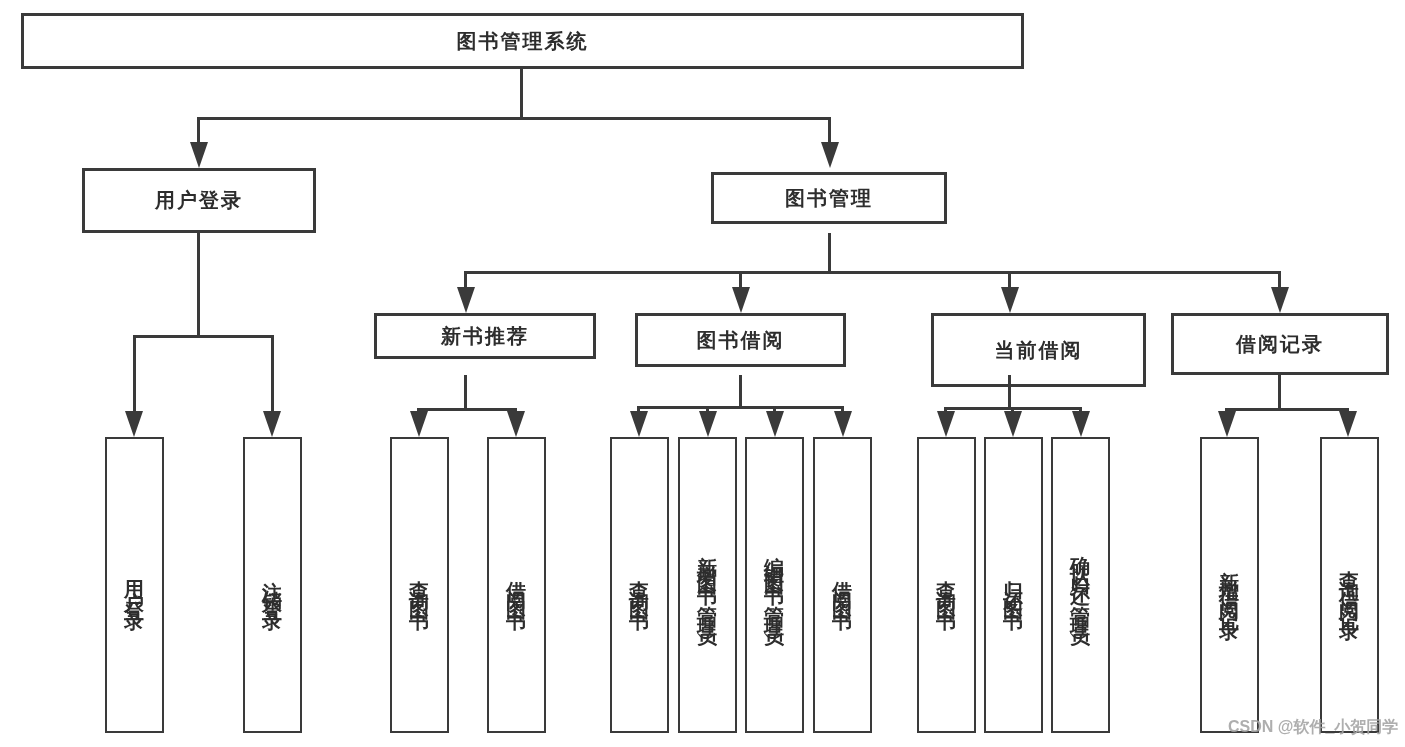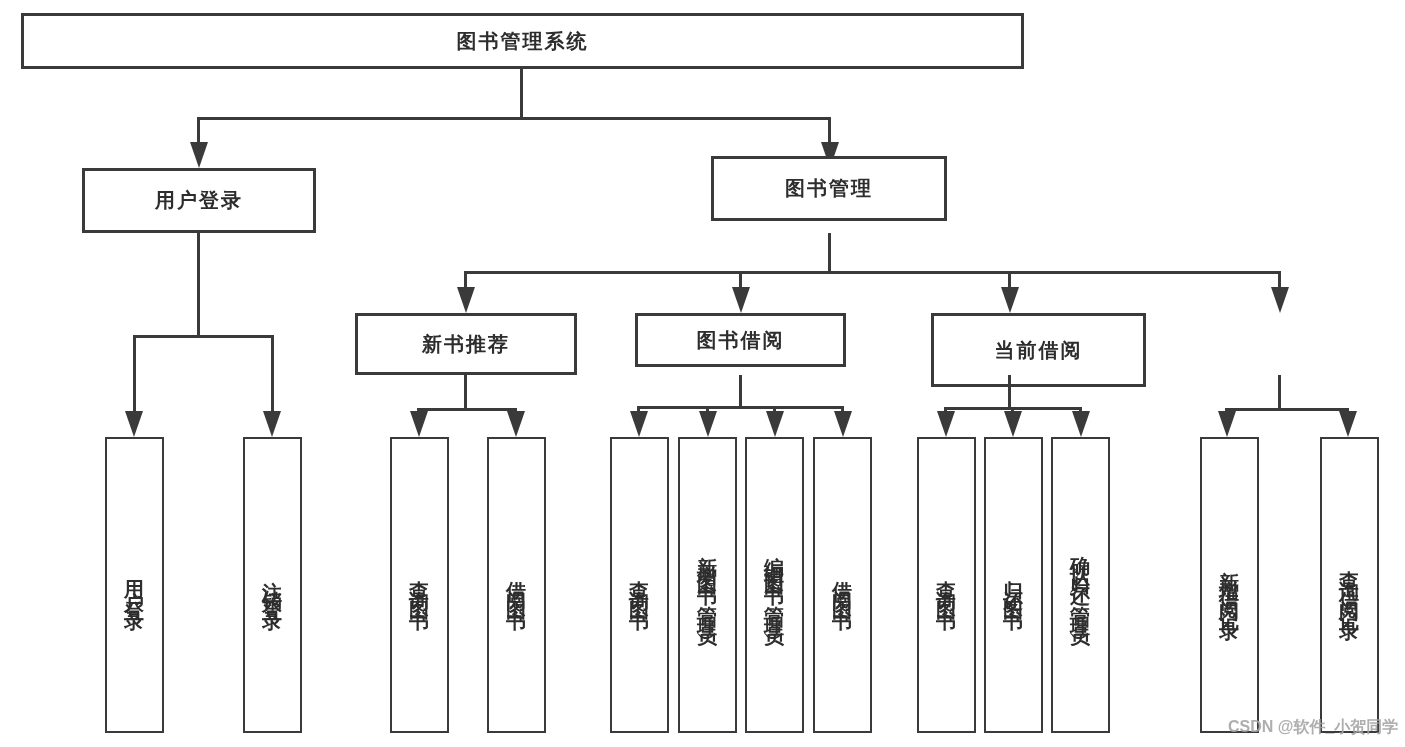--- a/index.html
+++ b/index.html
@@ -88,21 +88,21 @@
   <div class="line" style="left:520px; top:69px; width:3px; height:49px;"></div>
   <div class="line" style="left:197px; top:117px; width:634px; height:3px;"></div>
   <div class="line" style="left:197px; top:117px; width:3px; height:29px;"></div>
   <div class="arrow" style="left:190px; top:142px;"></div>
   <div class="line" style="left:828px; top:117px; width:3px; height:29px;"></div>
   <div class="arrow" style="left:821px; top:142px;"></div>
 
   <div class="hbox" style="left:82px; top:168px; width:234px; height:65px;">
     <span class="label">用户登录</span>
   </div>
-  <div class="hbox" style="left:711px; top:156px; width:236px; height:65px;">
+  <div class="hbox" style="left:711px; top:172px; width:236px; height:52px;">
     <span class="label">图书管理</span>
   </div>
 
   <div class="line" style="left:197px; top:233px; width:3px; height:102px;"></div>
   <div class="line" style="left:133px; top:335px; width:141px; height:3px;"></div>
   <div class="line" style="left:133px; top:335px; width:3px; height:78px;"></div>
   <div class="arrow" style="left:125px; top:411px;"></div>
   <div class="line" style="left:271px; top:335px; width:3px; height:78px;"></div>
   <div class="arrow" style="left:263px; top:411px;"></div>
 
@@ -110,28 +110,31 @@
   <div class="line" style="left:464px; top:271px; width:817px; height:3px;"></div>
   <div class="line" style="left:464px; top:271px; width:3px; height:20px;"></div>
   <div class="arrow" style="left:457px; top:287px;"></div>
   <div class="line" style="left:739px; top:271px; width:3px; height:20px;"></div>
   <div class="arrow" style="left:732px; top:287px;"></div>
   <div class="line" style="left:1008px; top:271px; width:3px; height:20px;"></div>
   <div class="arrow" style="left:1001px; top:287px;"></div>
   <div class="line" style="left:1278px; top:271px; width:3px; height:20px;"></div>
   <div class="arrow" style="left:1271px; top:287px;"></div>
 
-  <div class="hbox" style="left:355px; top:313px; width:222px; height:62px;align-items:center;">
+  <div class="hbox" style="left:374px; top:313px; width:222px; height:46px;align-items:center;">
     <span class="label">新书推荐</span>
   </div>
   <div class="hbox" style="left:635px; top:313px; width:211px; height:54px;">
     <span class="label">图书借阅</span>
   </div>
   <div class="hbox" style="left:931px; top:313px; width:215px; height:74px;">
     <span class="label">当前借阅</span>
+  </div>
+  <div class="hbox" style="left:1171px; top:313px; width:218px; height:62px;">
+    <span class="label">借阅记录</span>
   </div>
 
   <div class="line" style="left:464px; top:375px; width:3px; height:33px;"></div>
   <div class="line" style="left:417px; top:408px; width:100px; height:3px;"></div>
   <div class="line" style="left:417px; top:408px; width:3px; height:8px;"></div>
   <div class="arrow" style="left:410px; top:411px;"></div>
   <div class="line" style="left:514px; top:408px; width:3px; height:8px;"></div>
   <div class="arrow" style="left:507px; top:411px;"></div>
 
   <div class="line" style="left:739px; top:375px; width:3px; height:31px;"></div>

